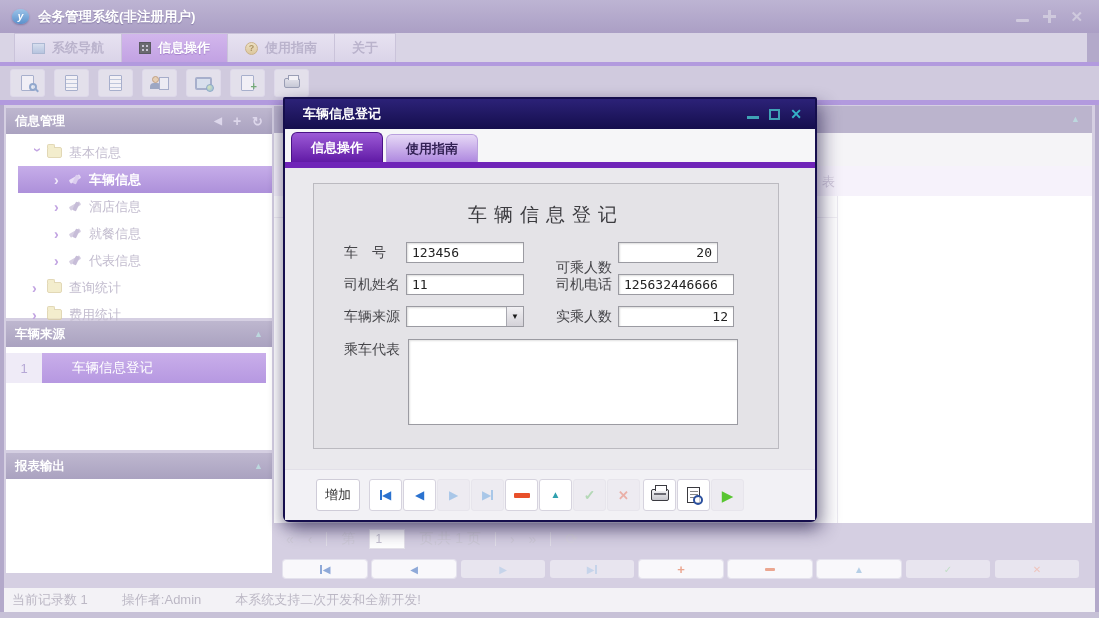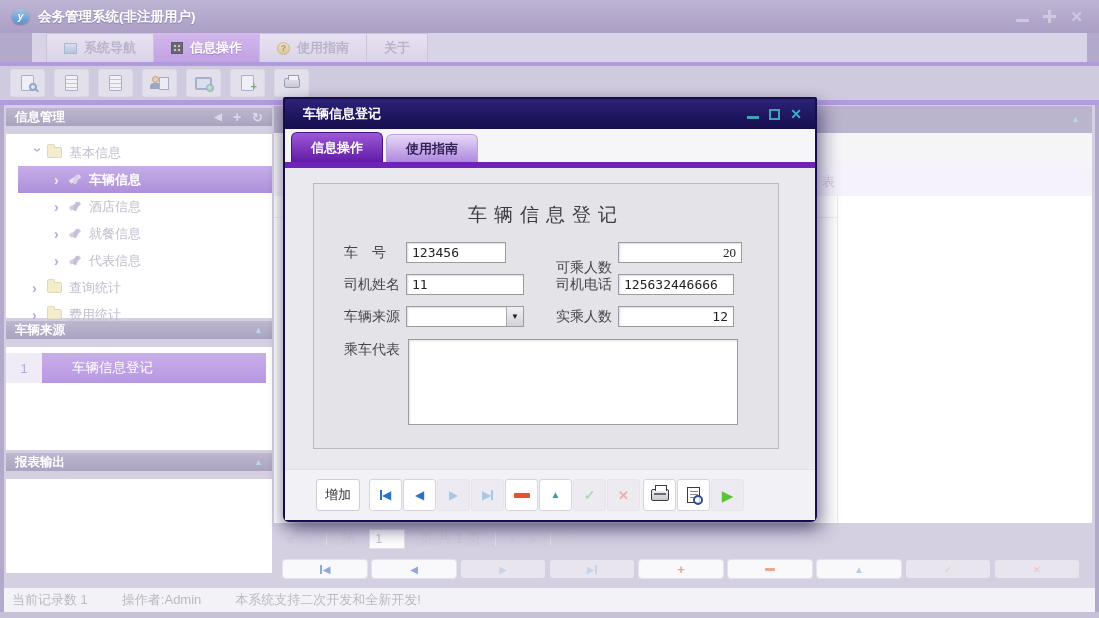--- a/index.html
+++ b/index.html
@@ -11,21 +11,21 @@
   .app-icon{width:17px;height:15px;border-radius:50% 50% 45% 45%;background:linear-gradient(#9cc4e8,#5b90cc);color:#fff;font-size:10px;font-weight:bold;font-style:italic;display:flex;align-items:center;justify-content:center;box-shadow:0 1px 2px rgba(60,50,100,.4);}
   .title-text{margin-left:9px;color:#fff;font-weight:bold;font-size:13.5px;text-shadow:0 1px 1px rgba(90,80,130,.45);}
   .win-controls{margin-left:auto;margin-right:16px;display:flex;gap:14px;align-items:center;color:#cfc9dd;}
   .min-i{width:13px;height:3px;background:#cfc9dd;margin-top:7px;border-radius:1px;}
   .restore-i{position:relative;width:13px;height:13px;}
   .restore-i::before{content:"";position:absolute;left:5px;top:0;width:3px;height:13px;background:#cfc9dd;}
   .restore-i::after{content:"";position:absolute;top:5px;left:0;width:13px;height:3px;background:#cfc9dd;}
   .close-i{font-size:15px;font-weight:bold;color:#cfc9dd;line-height:1;}
 
   
-  .tabrow{position:absolute;top:33px;left:0;right:12px;height:29px;background:#d9d4e5;display:flex;padding-left:14px;margin-left:32px;}
+  .tabrow{position:absolute;top:33px;left:0;right:12px;height:29px;background:#d9d4e5;display:flex;padding-left:14px;}
   .tab{display:flex;align-items:center;gap:7px;padding:0 17px;border:1px solid #cac3da;border-bottom:none;background:linear-gradient(#e7e2f1,#dad4e8);color:#bab3cc;font-size:13px;font-weight:bold;}
   .tab + .tab{border-left:none;}
   .tab.active{background:linear-gradient(#d2b6ec,#c2a2e3);color:#fff;text-shadow:0 1px 1px rgba(110,70,160,.4);}
   .ic-navsq{width:13px;height:11px;background:linear-gradient(#cfe0ef,#9db8d8);border:1px solid #8aa2c2;opacity:.6;}
   .ic-grid{width:12px;height:12px;background:repeating-linear-gradient(#6a6a70 0 2px,#d8d2e6 2px 4px),;background:repeating-linear-gradient(90deg,#6a6a70 0 2px,transparent 2px 4px),repeating-linear-gradient(#6a6a70 0 2px,transparent 2px 4px);background-color:#c8c4d4;border:1px solid #5a5a62;}
   .ic-help{width:13px;height:13px;border-radius:50%;background:linear-gradient(#f2e2b2,#dcc07c);border:1px solid #c0a060;color:#96772c;font-size:9px;font-weight:bold;display:flex;align-items:center;justify-content:center;opacity:.7;}
 
   .accent1{position:absolute;top:62px;left:0;right:0;height:4px;background:#b29ade;}
   .accent2{position:absolute;top:100px;left:0;right:0;height:5px;background:#b29ade;}
 
@@ -42,21 +42,21 @@
   .mon{width:17px;height:13px;border:2px solid #9aa6c6;border-radius:2px;background:#dbe7f3;}
   .globe{position:absolute;right:6px;bottom:4px;width:8px;height:8px;border-radius:50%;background:radial-gradient(circle at 35% 35%,#d8ecb0,#84b8d8);border:1px solid #78a0c0;}
   .plus-ov{position:absolute;right:7px;bottom:4px;color:#55a055;font-size:11px;font-weight:bold;line-height:1;}
   .prn-sm{width:16px;height:10px;background:linear-gradient(#e8e8ee,#c4c8d4);border:1px solid #8890a8;border-radius:2px;position:relative;}
   .prn-sm::before{content:"";position:absolute;left:3px;top:-4px;width:9px;height:4px;background:#fff;border:1px solid #8890a8;border-bottom:none;}
 
   
   .body-bg{position:absolute;top:105px;left:4px;right:4px;height:483px;background:#d5cfe2;}
 
   
-  .panel-h{position:absolute;left:6px;width:266px;height:18px;background:linear-gradient(#beb7cf,#aaa2c0);color:#fff;font-weight:bold;font-size:12.5px;display:flex;align-items:center;padding:0 9px;}
+  .panel-h{position:absolute;left:6px;width:266px;height:26px;background:linear-gradient(#beb7cf,#aaa2c0);color:#fff;font-weight:bold;font-size:12.5px;display:flex;align-items:center;padding:0 9px;}
   .panel-c{position:absolute;left:6px;width:266px;background:#fff;}
   .ph-icons{margin-left:auto;display:flex;gap:11px;align-items:center;color:#ddd7eb;font-size:12px;}
   .ph-left{font-size:10px;line-height:1;}
   .ph-plus{font-size:14px;font-weight:bold;line-height:1;}
   .ph-ref{font-size:13px;line-height:1;}
   .ph-collapse{margin-left:auto;color:#bcd8de;font-size:9px;line-height:1;}
 
   
   .tree{padding-top:5px;padding-left:12px;}
   .trow{height:27px;display:flex;align-items:center;font-size:13px;color:#c3bdcf;}
@@ -363,23 +363,23 @@
       <div class="d-tab inactive">
         <span>使用指南</span>
       </div>
     </div>
     <div class="d-accent"></div>
 
     <div class="d-form-panel">
       <div class="d-form-title">车辆信息登记</div>
 
       <span class="f-label" style="left:30px;top:58px;font-family:Liberation Serif, serif;">车　号</span>
-      <input class="f-input" style="left: 92px; top: 58px; width: 100px;" value="123456">
+      <input class="f-input" style="left: 92px; top: 58px; width: 118px;" value="123456">
       <span class="f-label" style="left:242px;top:58px;margin-top:15px;">可乘人数</span>
-      <input class="f-input right" style="left: 304px; top: 58px; width: 124px; font-family: Liberation Serif, serif;" value="20">
+      <input class="f-input right" style="left: 304px; top: 58px; width: 100px;" value="20">
 
       <span class="f-label" style="left:30px;top:90px;font-family:Liberation Serif, serif;">司机姓名</span>
       <input class="f-input" style="left: 92px; top: 90px; width: 118px;" value="11">
       <span class="f-label" style="left:242px;top:90px;">司机电话</span>
       <input class="f-input" style="left: 304px; top: 90px; width: 116px;" value="125632446666">
 
       <span class="f-label" style="left:30px;top:122px;">车辆来源</span>
       <div class="f-select" style="left:92px;top:122px;width:118px;">
         <span></span>
         <span class="dd-btn">▼</span>

